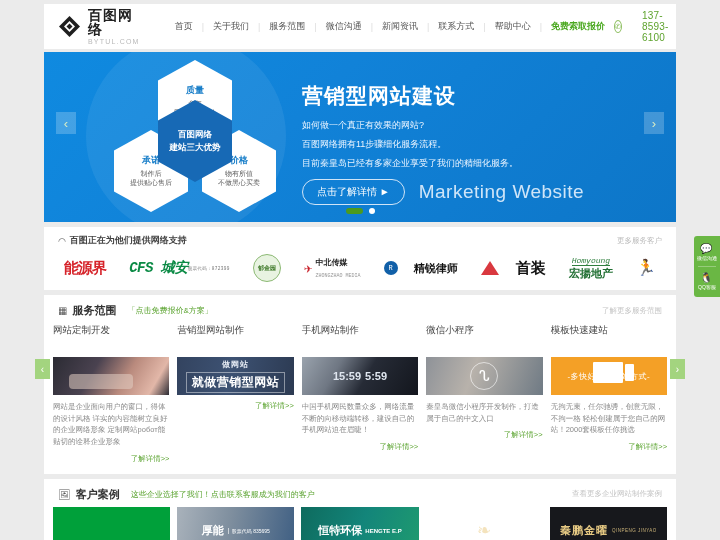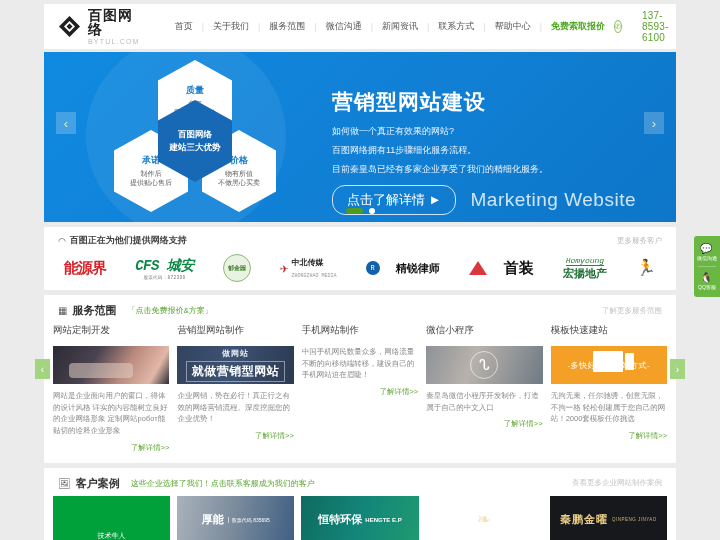--- a/index.html
+++ b/index.html
@@ -75,27 +75,27 @@
   .hex.center {
     background: #1769b5; color: #fff; left: 58px; top: 40px;
     width: 74px; height: 82px;
   }
   .hex.top { left: 58px; top: 0px; }
   .hex.bl  { left: 14px; top: 70px; }
   .hex.br  { left: 102px; top: 70px; }
   .hex-title { font-size: 9px; font-weight: bold; color: #1a7fc9; margin-bottom: 2px; }
   .hex-line { font-size: 7px; color: #5b5b5b; }
   .hex.center .hex-title, .hex.center .hex-line { color: #fff; font-weight: bold; font-size: 8.5px; }
-  .banner-copy { position: absolute; left: 258px; top: 36px; color: #fff; margin-left: 30px; }
+  .banner-copy { position: absolute; left: 258px; top: 30px; color: #fff; }
   .bc-title { font-size: 21px; font-weight: bold; letter-spacing: 1px; margin-bottom: 9px; }
   .bc-line { font-size: 9px; margin-bottom: 6px; color: #eaf4ff; }
   .bc-cta-row { display: flex; align-items: center; gap: 14px; margin-top: 9px; }
   .bc-btn {
     border: 1px solid #cfe4f7; border-radius: 13px; padding: 5px 14px;
-    font-size: 13px; color: #fff; white-space: nowrap; cursor: pointer;
+    font-size: 10px; color: #fff; white-space: nowrap; cursor: pointer;
   }
   .bc-mw { font-size: 19px; color: #cfe5f8; letter-spacing: .5px; }
   .ban-arrow {
     position: absolute; top: 60px; width: 20px; height: 22px;
     background: rgba(255,255,255,0.22); color: #d8ecc4;
     display: flex; align-items: center; justify-content: center;
     font-size: 13px; cursor: pointer;
   }
   .ban-arrow.l { left: 12px; }
   .ban-arrow.r { right: 12px; }
@@ -106,21 +106,21 @@
   
   .panel { background: #fff; margin: 5px 44px 0 44px; position: relative; }
   .clients { padding: 7px 14px 8px 14px; }
   .clients-head { display: flex; align-items: center; }
   .ch-icon { color: #555; font-size: 9px; margin-right: 4px; }
   .ch-title { font-size: 9px; color: #444; font-weight: bold; }
   .ch-more { margin-left: auto; font-size: 7.5px; color: #bbb; cursor: pointer; }
   .logos-row { display: flex; align-items: center; justify-content: space-between; margin-top: 7px; padding: 0 6px; }
   .client-logo { height: 28px; display: flex; align-items: center; justify-content: center; font-family: Liberation Mono, monospace; }
   .cl-nyj { color: #d6232a; font-weight: bold; font-size: 15px; letter-spacing: -1px; }
-  .cl-cfs { display: flex; flex-direction: column; align-items: center; }
+  .cl-cfs { display: flex; flex-direction: row; align-items: center; }
   .cl-cfs-main { font-size: 14px; font-weight: bold; font-style: italic; color: #0b8a45; letter-spacing: -.5px; }
   .cl-cfs-sub { font-size: 4.5px; color: #777; letter-spacing: .3px; }
   .cl-circle { width: 28px; height: 28px; border-radius: 50%; background: #e8f3e1; border: 1px solid #8cb974; display:flex; align-items:center; justify-content:center; color:#3f7a2a; font-size:6px; font-weight:bold; }
   .cl-zz { display: flex; align-items: center; gap: 3px; }
   .cl-zz-red { color: #c8202a; font-size: 14px; font-weight: bold; }
   .cl-zz-txt { font-size: 8px; font-weight: bold; color: #222; line-height: 8px; }
   .cl-zz-en { font-size: 5px; color: #999; line-height: 6px; }
   .cl-jr { display: flex; align-items: center; gap: 16px; }
   .cl-jr-badge { width: 14px; height: 14px; border-radius: 50%; background: #1160a8; color:#fff; font-size: 7px; display:flex; align-items:center; justify-content:center; }
   .cl-jr-txt { font-size: 11px; font-weight: bold; color: #111; }
@@ -134,21 +134,21 @@
 
   
   .section-head { display: flex; align-items: center; padding: 8px 14px 3px 14px; }
   .sh-ic { font-size: 10px; color: #555; margin-right: 5px; }
   .sh-title { font-size: 11px; font-weight: bold; color: #333; }
   .sh-sub { font-size: 8px; color: #5aa32f; margin-left: 11px; }
   .sh-more { margin-left: auto; font-size: 7.5px; color: #c4c4c4; cursor: pointer; }
   .svc-wrap { position: relative; padding: 3px 9px 10px 9px; }
   .svc-row { display: flex; gap: 8px; }
   .svc-card { flex: 1; min-width: 0; }
-  .svc-title { font-size: 9.5px; color: #444; margin-bottom: 9px; }
+  .svc-title { font-size: 9.5px; color: #444; margin-bottom: 20px; }
   .svc-img { height: 38px; width: 100%; position: relative; overflow: hidden; }
   .img-laptop { background: linear-gradient(120deg,#2b2b33 0%,#4a4250 35%,#b98a7d 62%,#e2b7a8 85%,#2c2c34 100%); }
   .img-laptop:after { content: ""; position: absolute; left: 14%; top: 45%; width: 55%; height: 40%; background: rgba(225,205,195,0.55); border-radius: 4px; }
   .img-mkt { background: linear-gradient(100deg,#33435f 0%,#3d5273 45%,#2c3a52 100%); display:flex; flex-direction: column; align-items:center; justify-content:center; }
   .img-mkt-top { color: #e9eef6; font-size: 8px; font-weight: bold; letter-spacing: 1px; }
   .img-mkt-main { color: #fff; font-size: 12px; font-weight: bold; letter-spacing: .5px; border: 1px solid rgba(255,255,255,.45); padding: 1px 5px; margin-top: 2px; }
   .img-phone { background: linear-gradient(120deg,#9aa3ad 0%,#6f7783 30%,#262b36 55%,#13161d 100%); display:flex; align-items:center; justify-content:center; gap: 4px; color:#dfe6ef; font-size: 11px; font-weight: bold; }
   .img-wx { background: linear-gradient(110deg,#8e9298 0%,#b8b2ab 40%,#6f7a84 100%); display:flex; align-items:center; justify-content:center; }
   .img-wx-glyph { width: 28px; height: 28px; border-radius: 50%; border: 1px solid rgba(255,255,255,.6); color: #fff; font-size: 15px; display:flex; align-items:center; justify-content:center; }
   .img-tpl { background: #f4a026; display:flex; align-items:center; justify-content:center; position: relative; }
@@ -347,26 +347,29 @@
           <div class="svc-desc">网站是企业面向用户的窗口，得体的设计风格 详实的内容能树立良好的企业网络形象 定制网站робот能贴切的诠释企业形象</div>
           <div class="svc-more">了解详情&gt;&gt;</div>
         </div>
 
         <div class="svc-card">
           <div class="svc-title">营销型网站制作</div>
           <div class="svc-img img-mkt">
             <div class="img-mkt-top">做网站</div>
             <div class="img-mkt-main">就做营销型网站</div>
           </div>
-          <div class="svc-desc">企业网销，势在必行！真正行之有效的网络营销流程。深度挖掘您的企业优势！</div>
           <div class="svc-more">了解详情&gt;&gt;</div>
         </div>
 
         <div class="svc-card">
           <div class="svc-title">手机网站制作</div>
+          <div class="svc-img img-phone">
+            <span>15:59</span>
+            <span>5:59</span>
+          </div>
           <div class="svc-desc">中国手机网民数量众多，网络流量不断的向移动端转移，建设自己的手机网站迫在眉睫！</div>
           <div class="svc-more">了解详情&gt;&gt;</div>
         </div>
 
         <div class="svc-card">
           <div class="svc-title">微信小程序</div>
           <div class="svc-img img-wx">
             <span class="img-wx-glyph">ᔐ</span>
           </div>
           <div class="svc-desc">秦皇岛微信小程序开发制作，打造属于自己的中文入口</div>

